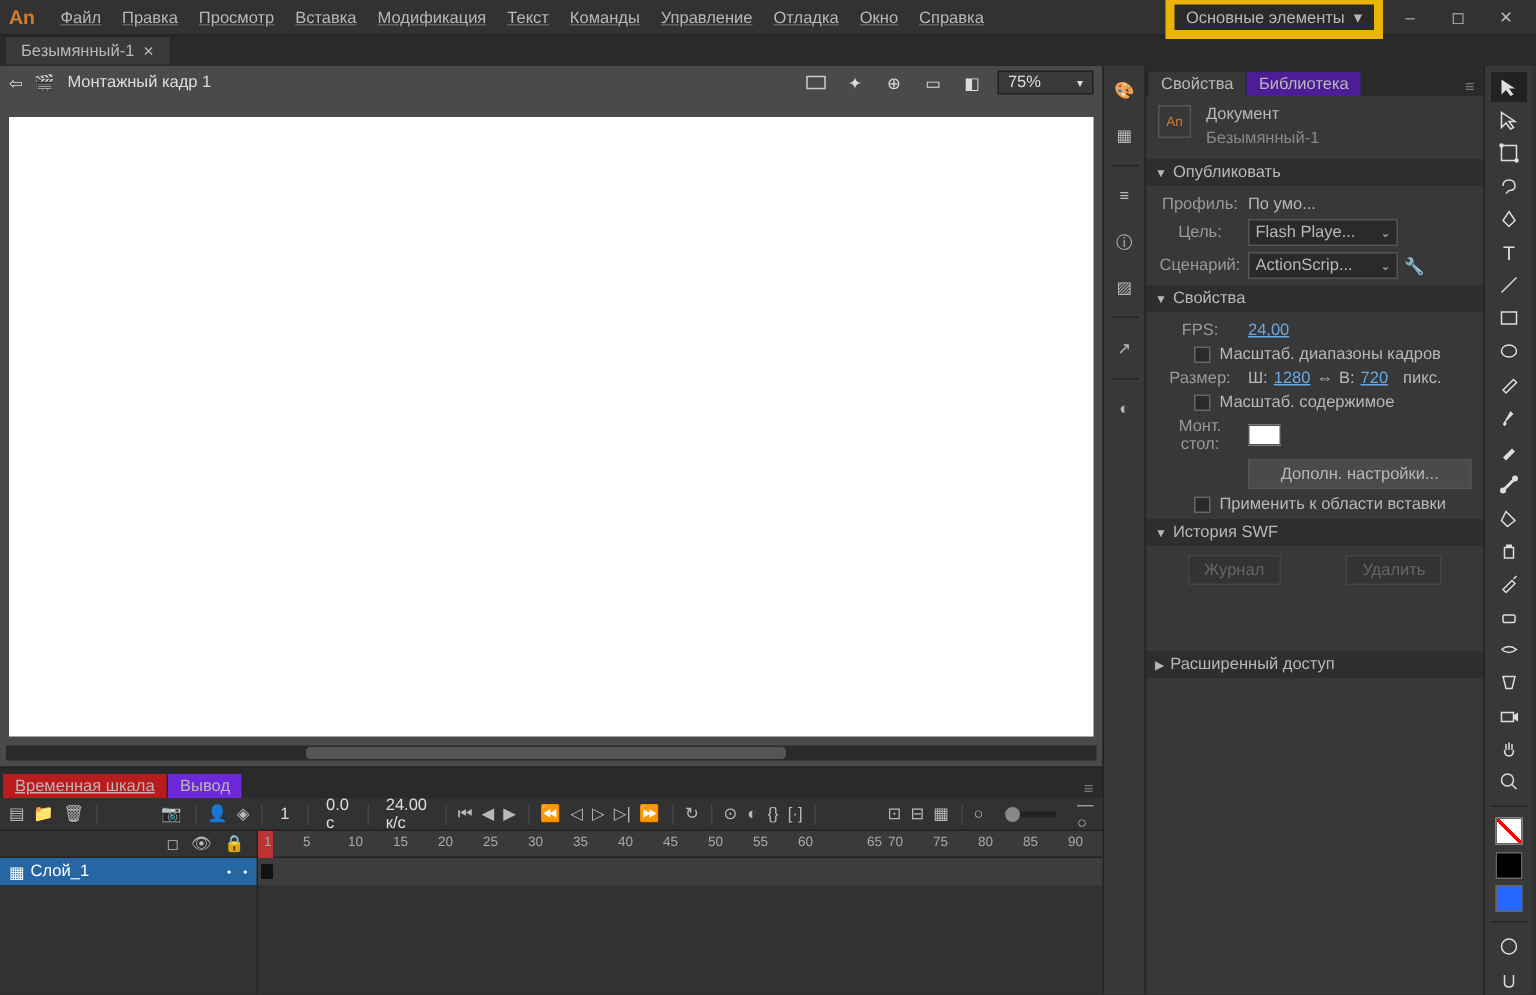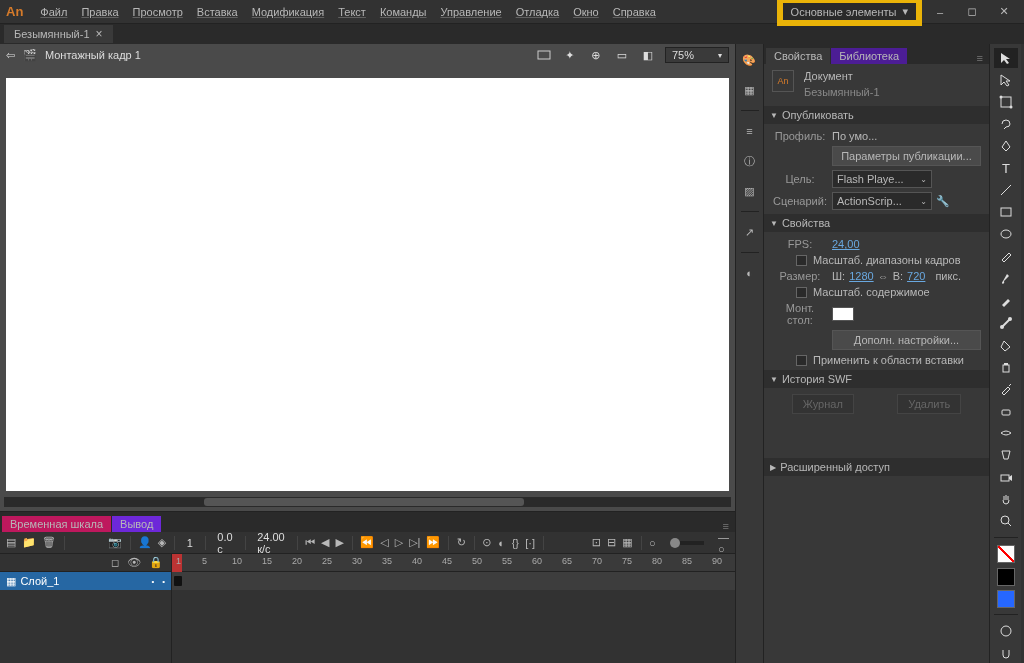--- a/index.html
+++ b/index.html
@@ -19,21 +19,21 @@
 .scene-bar .spacer { flex: 1; }
 .icon-sbtn { width: 18px; height: 18px; display: flex; align-items: center; justify-content: center; cursor: pointer; }
 .zoom-box { background: #3a3a3a; border: 1px solid #222; padding: 1px 6px; display: flex; align-items: center; gap: 24px; }
 .stage-wrap { flex: 1; background: #4a4a4a; padding: 12px 4px 4px 4px; display: flex; flex-direction: column; }
 .stage-canvas { background: #fff; flex: 1; margin: 0 2px; }
 .hscroll { height: 10px; margin-top: 6px; background: #2a2a2a; position: relative; }
 .hscroll-thumb { position: absolute; left: 200px; width: 320px; top: 1px; bottom: 1px; background: #555; border-radius: 3px; }
 .timeline-panel { height: 152px; background: #323232; border-top: 1px solid #222; display: flex; flex-direction: column; }
 .tl-tabs { height: 20px; background: #2a2a2a; display: flex; align-items: flex-end; padding-left: 2px; gap: 1px; }
 .tl-tab { padding: 2px 8px; background: #6d28d9; cursor: pointer; }
-.tl-tab.active { background: #be185d; }
+.tl-tab.active { background: #b91c1c; text-decoration: underline; }
 .tl-tabs .gripper { margin-left: auto; padding-right: 6px; color: #777; }
 .tl-toolbar { height: 22px; display: flex; align-items: center; padding: 0 6px; gap: 6px; border-bottom: 1px solid #222; }
 .tl-tool { width: 16px; height: 16px; display: flex; align-items: center; justify-content: center; cursor: pointer; }
 .tl-toolbar .sep { width: 1px; height: 14px; background: #444; margin: 0 2px; }
 .tl-num { padding: 0 4px; color: #ddd; }
 .slider-track { width: 70px; height: 4px; background: #222; position: relative; margin-left: 8px; }
 .slider-thumb { position: absolute; left: 0; top: -3px; width: 10px; height: 10px; background: #888; border-radius: 50%; }
 .tl-body { flex: 1; display: flex; }
 .layer-col { width: 172px; border-right: 1px solid #222; display: flex; flex-direction: column; }
 .layer-hdr { height: 18px; display: flex; align-items: center; justify-content: flex-end; gap: 8px; padding-right: 8px; border-bottom: 1px solid #222; }
@@ -216,21 +216,21 @@
             <span class="ruler-tick" style="left:90px">15</span>
             <span class="ruler-tick" style="left:120px">20</span>
             <span class="ruler-tick" style="left:150px">25</span>
             <span class="ruler-tick" style="left:180px">30</span>
             <span class="ruler-tick" style="left:210px">35</span>
             <span class="ruler-tick" style="left:240px">40</span>
             <span class="ruler-tick" style="left:270px">45</span>
             <span class="ruler-tick" style="left:300px">50</span>
             <span class="ruler-tick" style="left:330px">55</span>
             <span class="ruler-tick" style="left:360px">60</span>
-            <span class="ruler-tick" style="left:390px">65</span>
+            <span class="ruler-tick" style="left:406px">65</span>
             <span class="ruler-tick" style="left:420px">70</span>
             <span class="ruler-tick" style="left:450px">75</span>
             <span class="ruler-tick" style="left:480px">80</span>
             <span class="ruler-tick" style="left:510px">85</span>
             <span class="ruler-tick" style="left:540px">90</span>
           </div>
           <div class="frame-track">
             <div class="keyframe"></div>
           </div>
         </div>
@@ -267,23 +267,20 @@
       </div>
 
       <div class="section-hdr">
         <span class="triangle">▼</span>
           <span>Опубликовать</span>
       </div>
       <div class="prop-row">
         <span class="prop-label">Профиль:</span>
         <span>По умо...</span>
       </div>
-      <div class="prop-row" style="margin-left:60px">
-        <div class="prop-btn" style="flex:1">Параметры публикации...</div>
-      </div>
       <div class="prop-row">
         <span class="prop-label">Цель:</span>
         <div class="prop-dd">
             <span>Flash Playe...</span>
             <span style="font-size:8px">⌄</span>
           </div>
       </div>
       <div class="prop-row">
         <span class="prop-label">Сценарий:</span>
         <div class="prop-dd">

